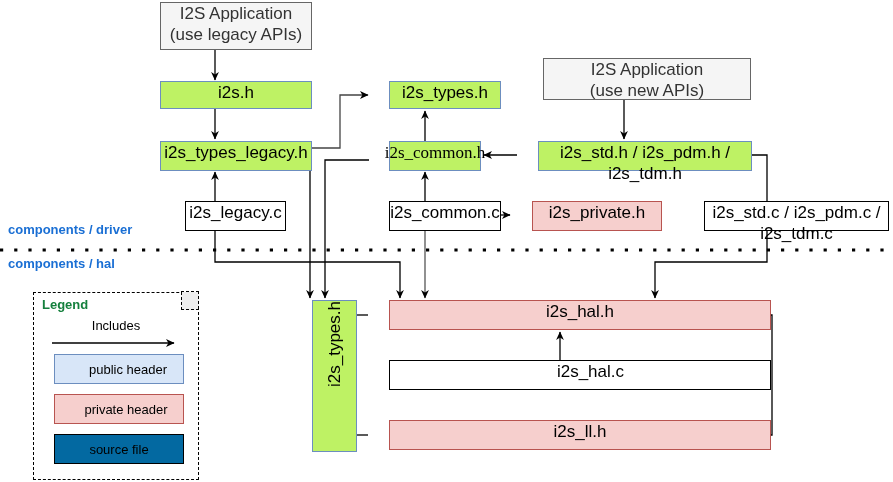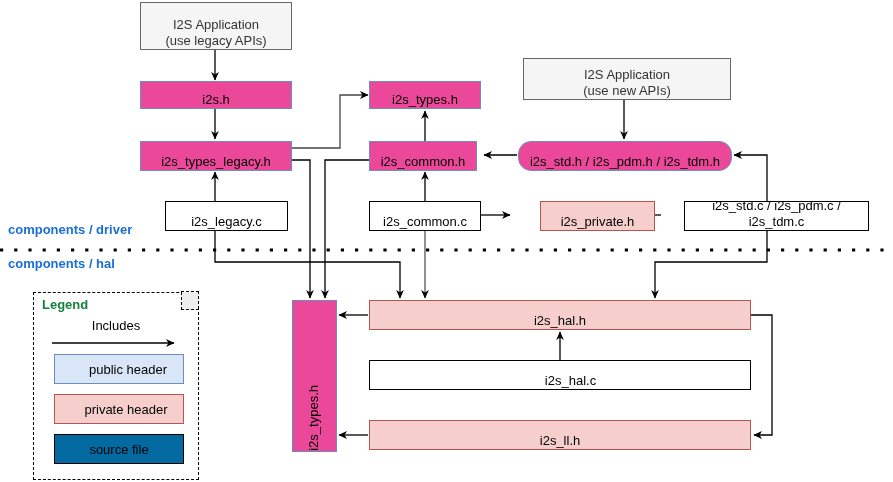--- a/index.html
+++ b/index.html
@@ -19,37 +19,38 @@
     position: absolute;
     left: 0; top: 0;
     width: 893px;
     height: 482px;
     pointer-events: none;
   }
   .node {
     position: absolute;
     box-sizing: border-box;
     display: flex;
-    align-items: flex-end;
+    align-items: flex-start;
     justify-content: center;
     text-align: center;
-    font-size: 13px;
+    font-size: 17px;
     color: #000000;
     line-height: 1.25;
     border: 1px solid #000000;
     background: #ffffff;
     z-index: 3;
+    margin-left: 20px;
   }
   .node.app {
     background: #f5f5f5;
     border: 1px solid #666666;
     color: #333333;
   }
   .node.pub {
-    background: #ec4899;
+    background: #bef264;
     border: 1px solid #6c8ebf;
   }
   .node.priv {
     background: #f6cfcd;
     border: 1px solid #b85450;
   }
   .node.src {
     background: #ffffff;
     border: 1px solid #000000;
   }
@@ -198,29 +199,29 @@
       <div>(use new APIs)</div>
     </div>
   </div>
 
   <div class="node pub" style="left:140px; top:81px; width:152px; height:28px;">i2s.h</div>
 
   <div class="node pub" style="left:369px; top:81px; width:112px; height:28px;">i2s_types.h</div>
 
   <div class="node pub" style="left:140px; top:141px; width:152px; height:30px;">i2s_types_legacy.h</div>
 
-  <div class="node pub" style="left:369px; top:141px; width:108px; height:30px;">i2s_common.h</div>
-
-  <div class="node pub" style="left:518px; top:141px; width:214px; height:30px;border-radius:13px;">i2s_std.h / i2s_pdm.h / i2s_tdm.h</div>
-
-  <div class="node src" style="left:165px; top:201px; width:123px; height:30px;">i2s_legacy.c</div>
+  <div class="node pub" style="left:369px; top:141px; width:92px; height:30px;font-family:Liberation Serif, serif;">i2s_common.h</div>
+
+  <div class="node pub" style="left:518px; top:141px; width:214px; height:30px;">i2s_std.h / i2s_pdm.h / i2s_tdm.h</div>
+
+  <div class="node src" style="left:165px; top:201px; width:101px; height:30px;">i2s_legacy.c</div>
 
   <div class="node src" style="left:369px; top:201px; width:112px; height:30px;">i2s_common.c</div>
 
-  <div class="node priv" style="left:540px; top:201px; width:115px; height:30px;">i2s_private.h</div>
+  <div class="node priv" style="left:512px; top:201px; width:130px; height:30px;">i2s_private.h</div>
 
   <div class="node src" style="left:684px; top:201px; width:185px; height:30px;">i2s_std.c / i2s_pdm.c / i2s_tdm.c</div>
 
   <div class="layer-label" style="left:8px; top:222px;">components / driver</div>
   <div class="layer-label" style="left:8px; top:256px;">components / hal</div>
 
   <div class="node pub vertical" style="left:292px; top:300px; width:45px; height:152px;">
     <span>i2s_types.h</span>
   </div>
 

